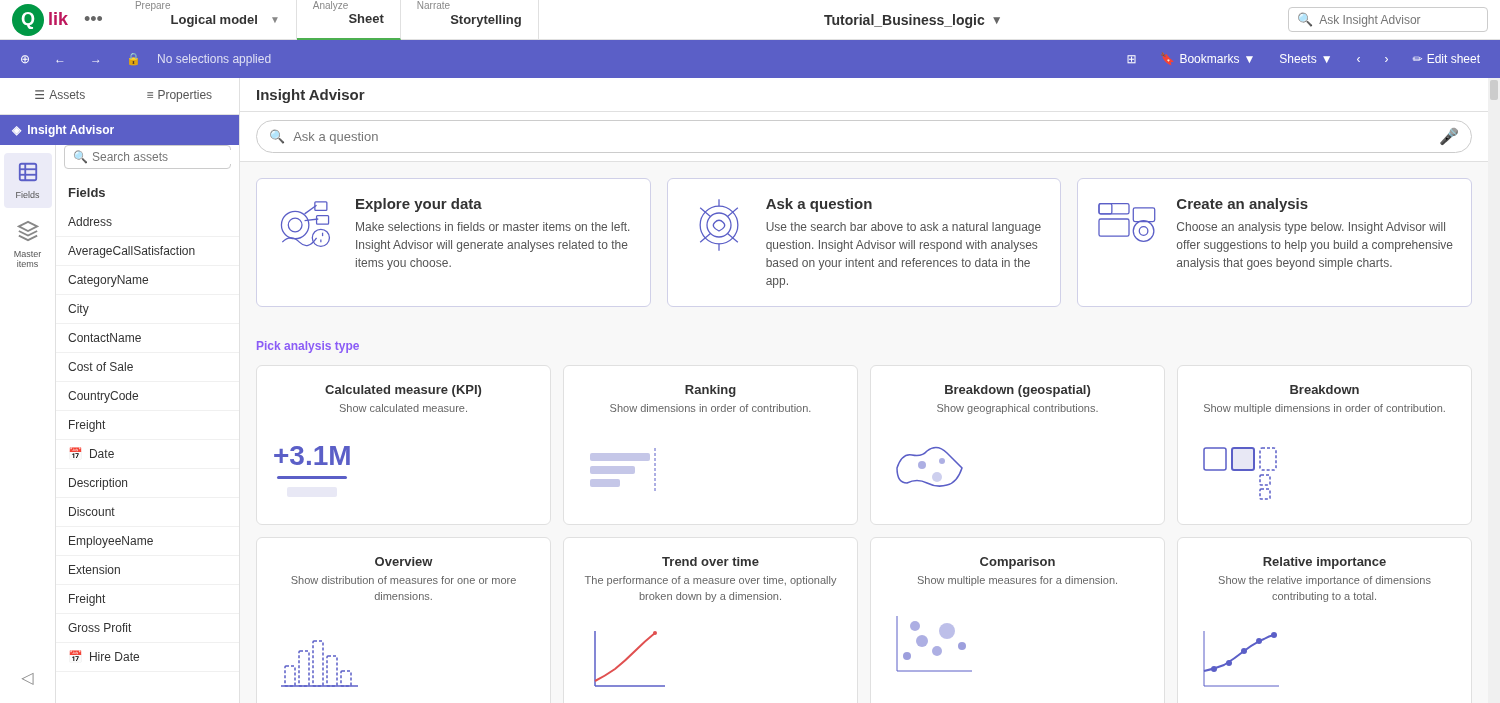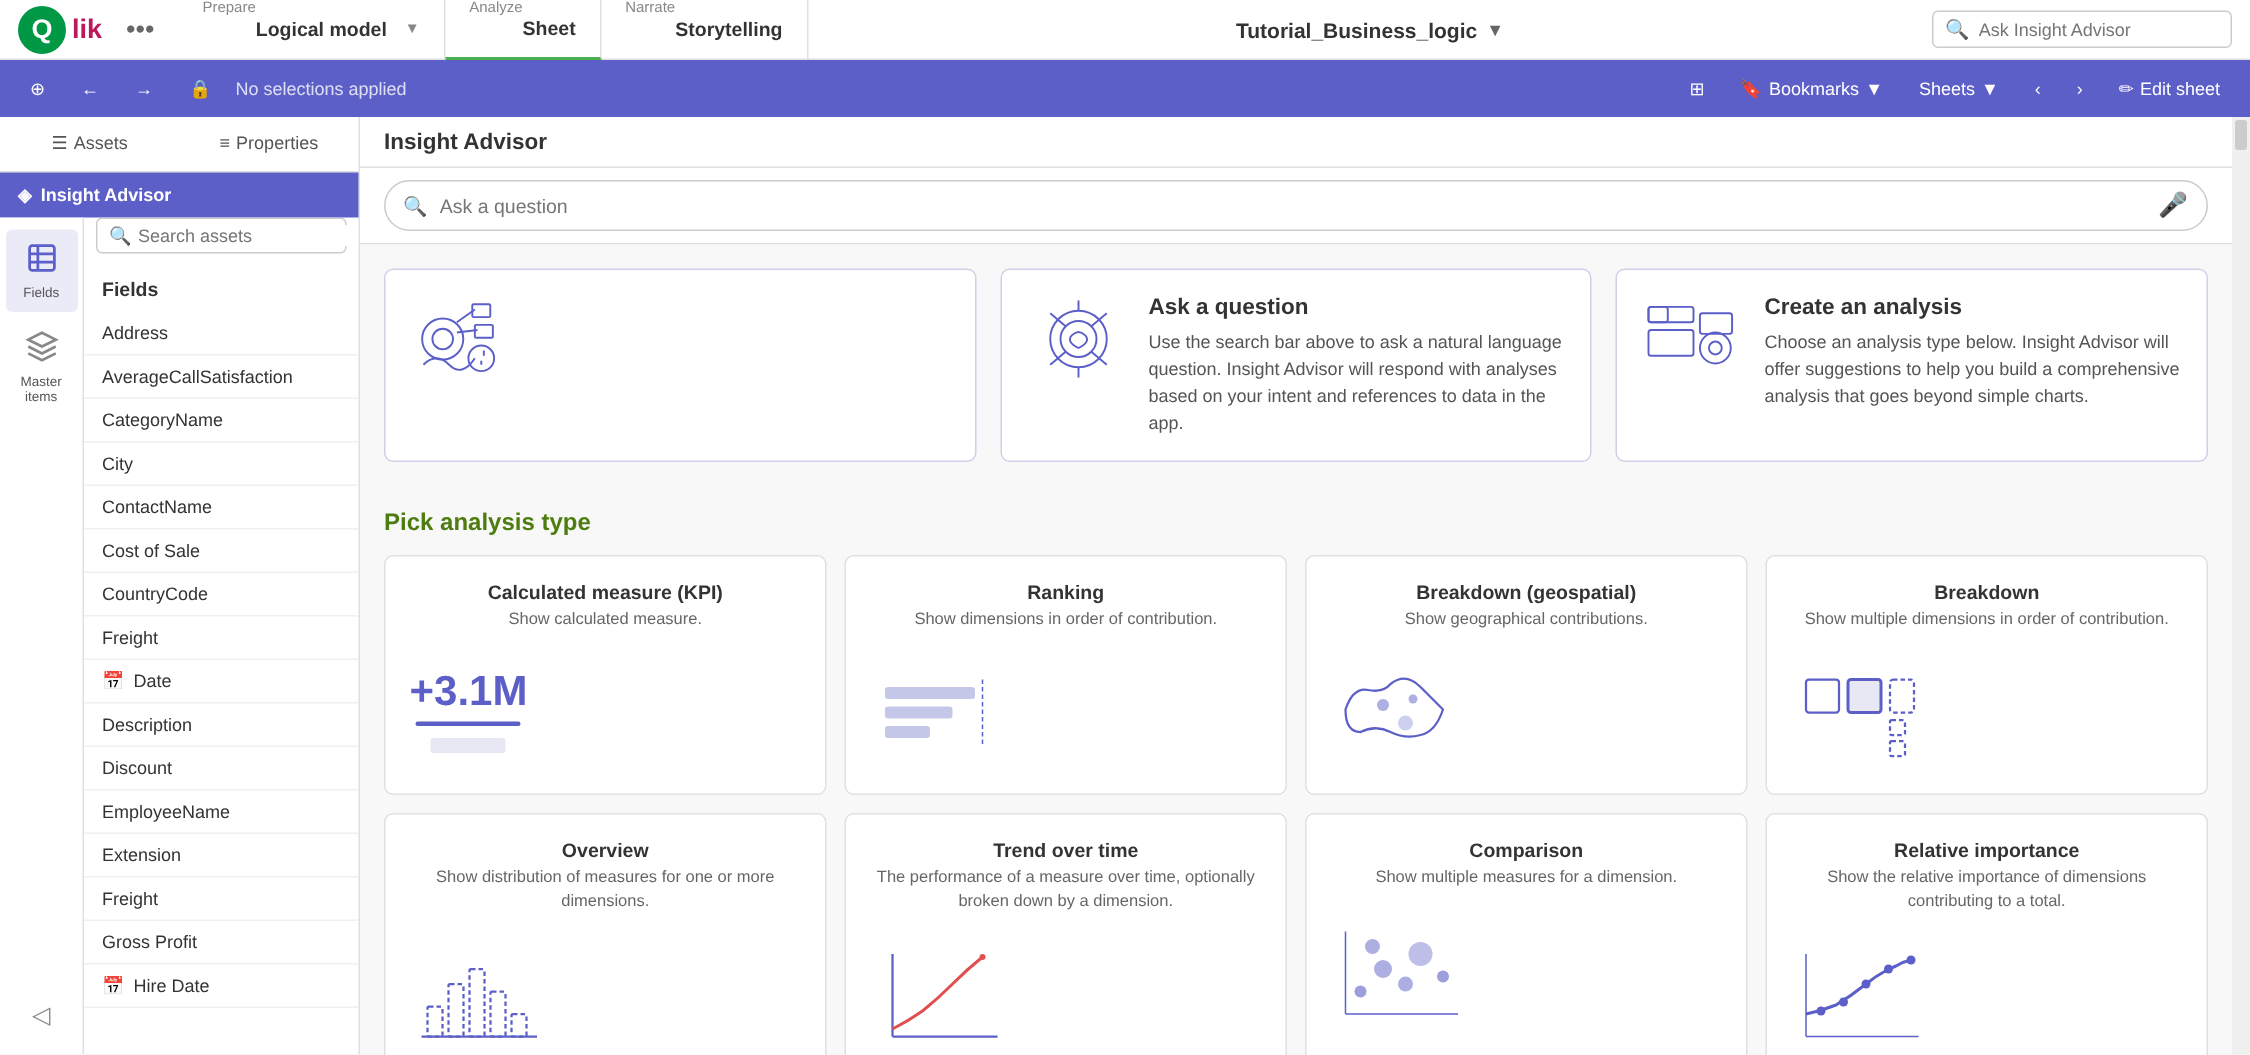--- a/index.html
+++ b/index.html
@@ -129,21 +129,21 @@
       flex: 1; background: #fff; border: 1px solid #d0d0e8; border-radius: 6px;
       padding: 16px; display: flex; gap: 12px; align-items: flex-start;
     }
     .intro-card-icon { width: 70px; flex-shrink: 0; }
     .intro-card-icon svg { width: 70px; height: 60px; }
     .intro-card-text .card-title { font-size: 15px; font-weight: 700; color: #333; margin-bottom: 6px; }
     .intro-card-text .card-desc { font-size: 12px; color: #555; line-height: 1.5; }
 
     
     .analysis-section { padding: 16px; }
-    .analysis-title { font-size: 16px; font-weight: 600; color: #4d7c0f; margin-bottom: 12px; }
+    .analysis-title { font-size: 12px; font-weight: 600; color: #8b5cf6; margin-bottom: 12px; }
     .analysis-grid { display: grid; grid-template-columns: 1fr 1fr 1fr 1fr; gap: 12px; }
     .analysis-card {
       background: #fff; border: 1px solid #e0e0e0; border-radius: 6px;
       padding: 16px; cursor: pointer; transition: border-color 0.2s;
     }
     .analysis-card .ac-title { font-size: 13px; font-weight: 700; color: #333; text-align: center; margin-bottom: 4px; }
     .analysis-card .ac-desc { font-size: 11px; color: #666; text-align: center; margin-bottom: 12px; line-height: 1.4; }
     .analysis-card .ac-visual { display: flex; justify-content: flex-start; align-items: center; height: 80px; }
 
     
@@ -365,20 +365,24 @@
             <line x1="36" y1="22" x2="50" y2="12" stroke="#5b5fc7" stroke-width="1.5"></line>
             <rect x="48" y="8" width="14" height="10" rx="1" stroke="#5b5fc7" stroke-width="1.5" fill="none"></rect>
             <line x1="36" y1="30" x2="52" y2="28" stroke="#5b5fc7" stroke-width="1.5"></line>
             <rect x="50" y="24" width="14" height="10" rx="1" stroke="#5b5fc7" stroke-width="1.5" fill="none"></rect>
             <path d="M10 55 Q20 45 30 55 Q40 65 50 50" stroke="#5b5fc7" stroke-width="1.5" fill="none"></path>
             <circle cx="55" cy="50" r="10" stroke="#5b5fc7" stroke-width="1.5" fill="none"></circle>
             <line x1="57" y1="44" x2="57" y2="48" stroke="#5b5fc7" stroke-width="1.5"></line>
             <line x1="55" y1="52" x2="55" y2="55" stroke="#5b5fc7" stroke-width="1.5"></line>
           </svg>
         </div>
+        <div class="intro-card-text">
+          <div class="card-title">Explore your data</div>
+          <div class="card-desc">Make selections in fields or master items on the left. Insight Advisor will generate analyses related to the items you choose.</div>
+        </div>
       </div>
 
       <div class="intro-card">
         <div class="intro-card-icon">
           <svg width="70" height="60" viewBox="0 0 80 70" fill="none">
             <circle cx="40" cy="35" r="22" stroke="#5b5fc7" stroke-width="1.5" fill="none"></circle>
             <circle cx="40" cy="35" r="14" stroke="#5b5fc7" stroke-width="1.5" fill="none"></circle>
             <line x1="30" y1="25" x2="18" y2="15" stroke="#5b5fc7" stroke-width="1.5"></line>
             <line x1="50" y1="25" x2="62" y2="15" stroke="#5b5fc7" stroke-width="1.5"></line>
             <line x1="30" y1="45" x2="18" y2="55" stroke="#5b5fc7" stroke-width="1.5"></line>

